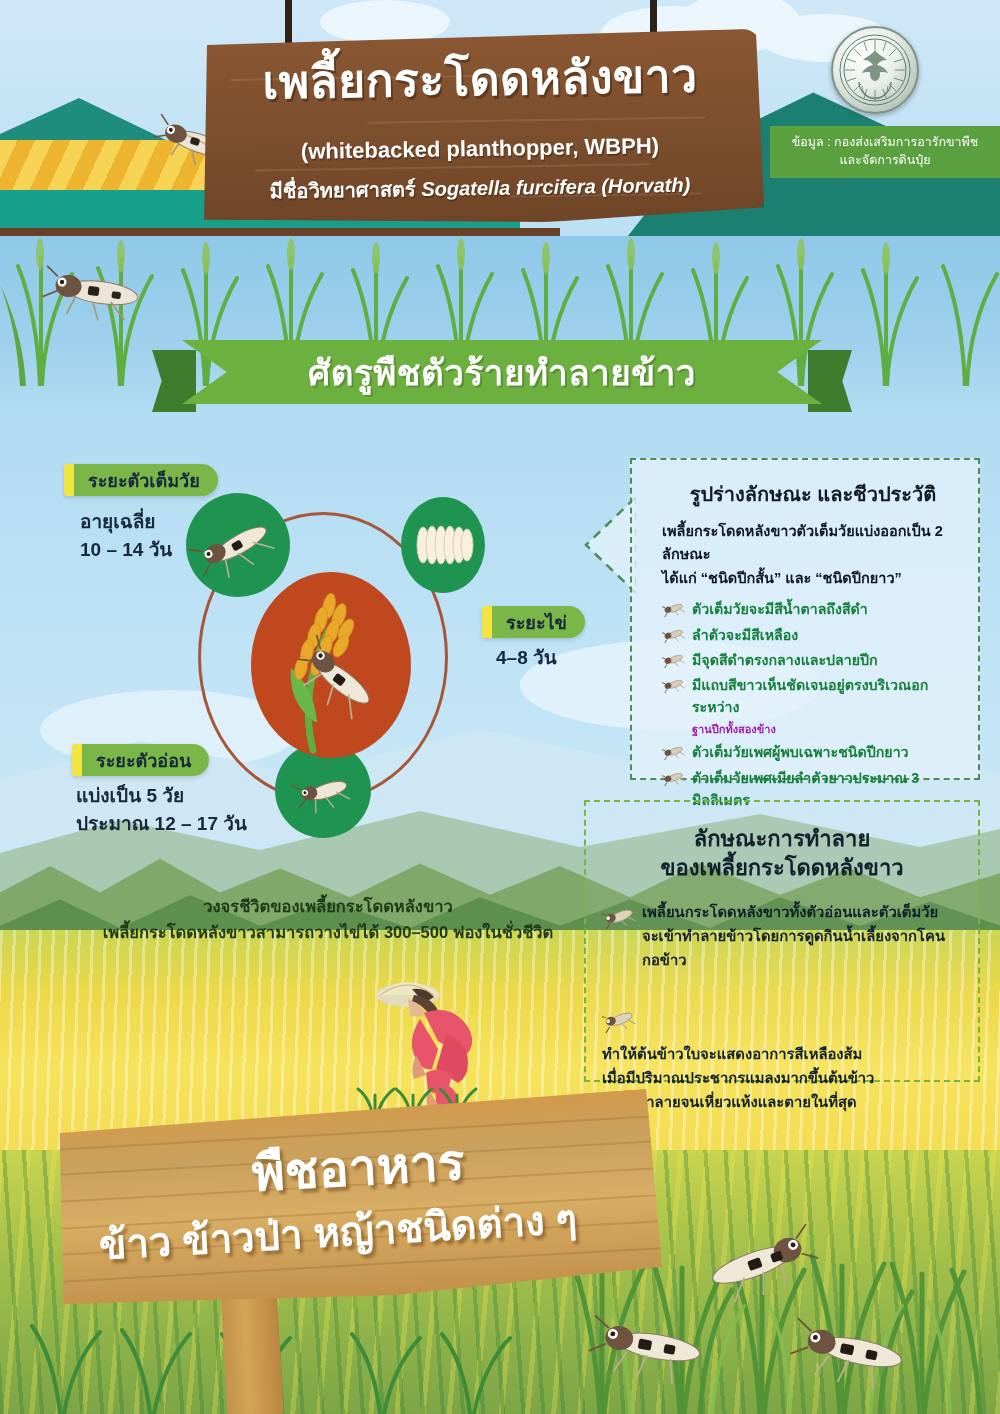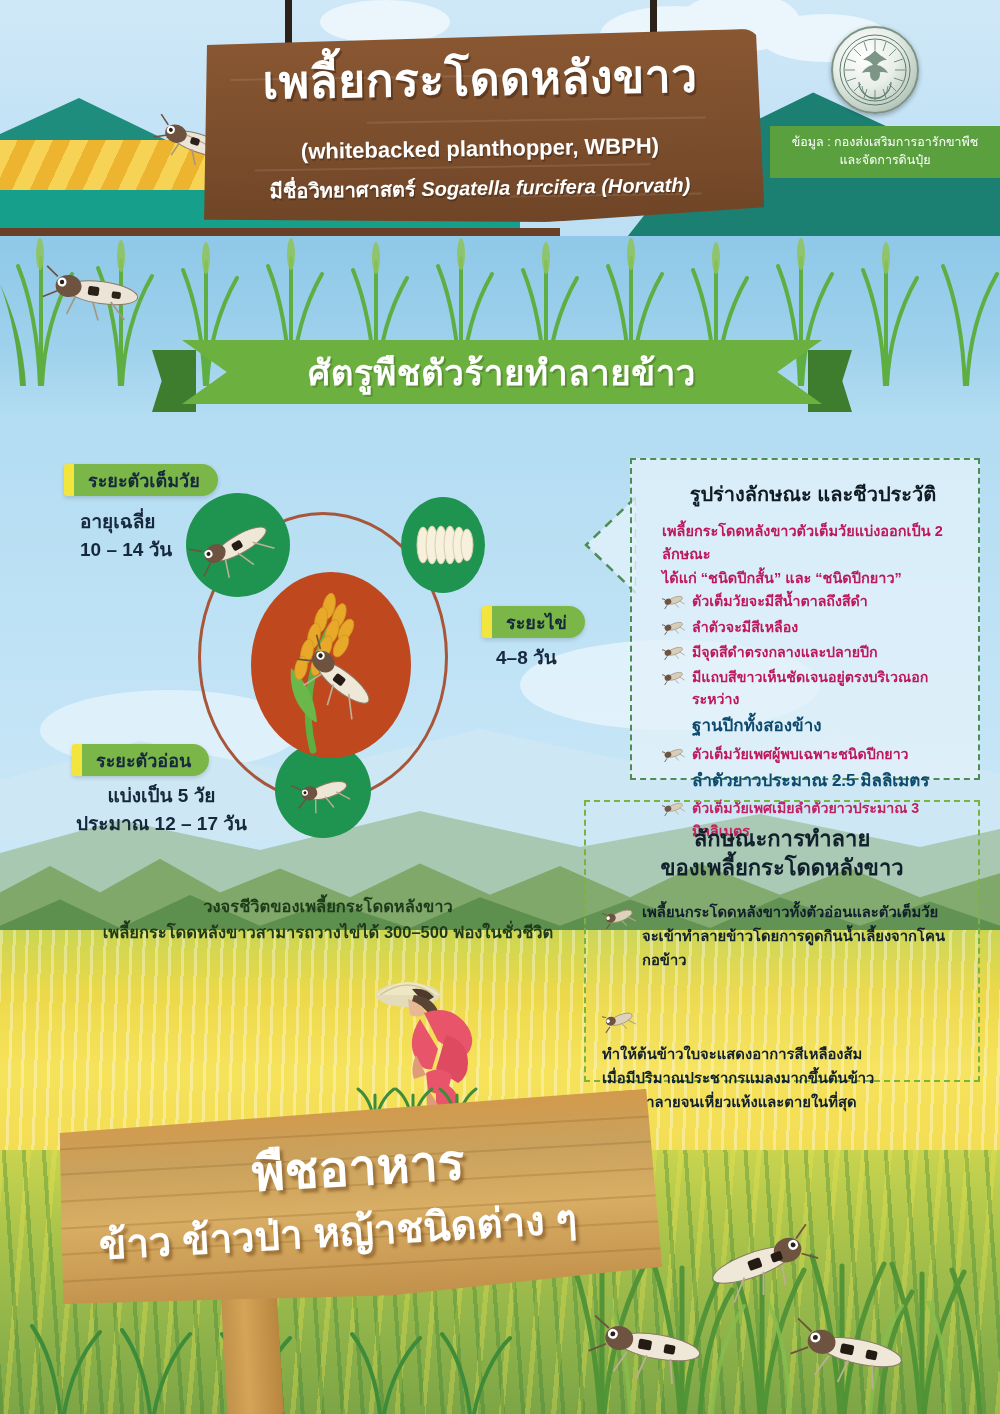--- a/index.html
+++ b/index.html
@@ -159,43 +159,43 @@
   .tag .bar { width:10px; background:#f2e53d; border-radius:3px 0 0 3px; }
   .tag .pill {
     background:#7ab648; color:#16283c; font-size:18px; font-weight:700;
     padding: 4px 18px 4px 14px; border-radius: 0 16px 16px 0;
     display:flex; align-items:center; white-space:nowrap;
   }
   .tag-adult { left:64px; top:464px; }
   .tag-egg   { left:482px; top:606px; }
   .tag-nymph { left:72px; top:744px; }
 
-  .note { position:absolute; color:#16283c; font-size:19px; font-weight:700; line-height:1.45;text-align:center; }
+  .note { position:absolute; color:#16283c; font-size:19px; font-weight:700; line-height:1.45; }
   .note-adult { left:80px; top:508px; text-align:left; width:120px; }
   .note-egg   { left:496px; top:644px; }
   .note-nymph { left:76px; top:782px; }
 
   .cycle-caption {
     position:absolute; left:68px; top:894px; width:520px; text-align:center;
     color:#1e3a1a; font-size:16.5px; font-weight:700; line-height:1.55;
   }
 
   
   .info-box {
     position:absolute; left:630px; top:458px; width:350px; height:322px;
     background: rgba(226,241,250,.80); border:2.5px dashed #4d8c55;
     padding: 18px 14px 10px 30px;
   }
   .info-title {
     text-align:center; color:#111b23; font-size:20px; font-weight:700; margin-bottom:10px;
   }
-  .info-intro { color:#be185d; font-size:14.5px; font-weight:700; line-height:1.62; }
+  .info-intro { color:#0f172a; font-size:14.5px; font-weight:700; line-height:1.62; margin-bottom:8px; }
   .bullet-row { display:flex; align-items:flex-start; gap:7px; margin-bottom:3px; }
-  .bullet-row .txt { color:#be185d; font-size:14.2px; font-weight:700; line-height:1.56; }
-  .bullet-cont { color:#0c4a6e; font-size:17px; font-weight:700; line-height:1.56; padding-left:30px; margin-bottom:3px; }
+  .bullet-row .txt { color:#15803d; font-size:14.2px; font-weight:700; line-height:1.56; }
+  .bullet-cont { color:#a21caf; font-size:11px; font-weight:700; line-height:1.56; padding-left:30px; margin-bottom:3px; }
   .bug-ico { flex:0 0 23px; width:23px; height:16px; margin-top:3px; }
 
   
   .dmg-box {
     position:absolute; left:584px; top:800px; width:396px; height:282px;
     border:2.5px dashed #7bb33f; background: rgba(255,255,255,.04);
     padding: 22px 16px 10px 16px;
   }
   .dmg-title { text-align:center; color:#10202c; font-size:22px; font-weight:700; line-height:1.34; }
   .dmg-p { display:flex; align-items:flex-start; gap:6px; }
@@ -546,21 +546,20 @@
       <svg class="bug-ico" viewBox="0 0 23 16">
           <g transform="rotate(-20 11 8)">
             <ellipse cx="13" cy="8" rx="8" ry="3" fill="#d8cdb8" stroke="#9a8c72" stroke-width=".6"></ellipse>
             <ellipse cx="6" cy="7" rx="3.4" ry="3" fill="#6d5340"></ellipse>
             <path d="M4 4 L0 1 M4 10 L0 13" stroke="#6d5340" stroke-width=".8"></path>
             <path d="M12 11 l2 5 M17 10 l4 5" stroke="#b3a68d" stroke-width=".8"></path>
           </g>
         </svg>
       <div class="txt">ตัวเต็มวัยเพศผู้พบเฉพาะชนิดปีกยาว</div>
     </div>
-    <div class="bullet-cont">ลำตัวยาวประมาณ 2.5 มิลลิเมตร</div>
     <div class="bullet-row">
       <svg class="bug-ico" viewBox="0 0 23 16">
           <g transform="rotate(-20 11 8)">
             <ellipse cx="13" cy="8" rx="8" ry="3" fill="#d8cdb8" stroke="#9a8c72" stroke-width=".6"></ellipse>
             <ellipse cx="6" cy="7" rx="3.4" ry="3" fill="#6d5340"></ellipse>
             <path d="M4 4 L0 1 M4 10 L0 13" stroke="#6d5340" stroke-width=".8"></path>
             <path d="M12 11 l2 5 M17 10 l4 5" stroke="#b3a68d" stroke-width=".8"></path>
           </g>
         </svg>
       <div class="txt">ตัวเต็มวัยเพศเมียลำตัวยาวประมาณ 3 มิลลิเมตร</div>

